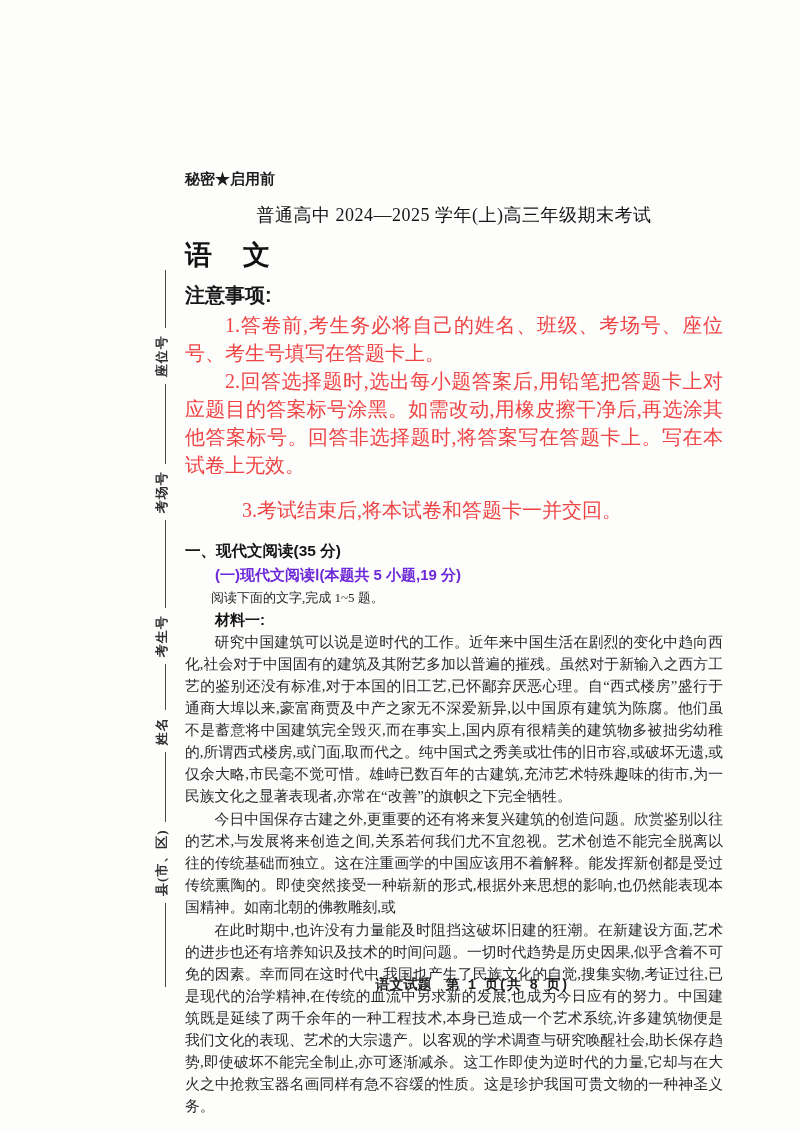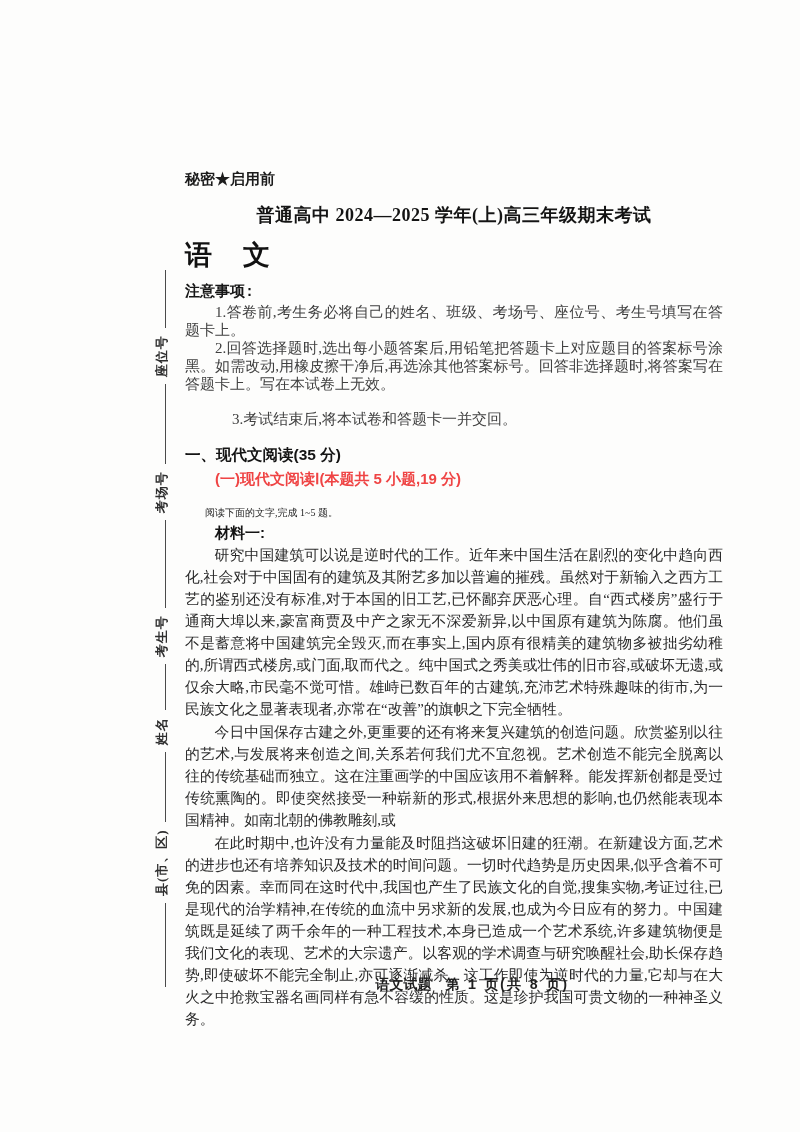--- a/index.html
+++ b/index.html
@@ -15,48 +15,48 @@
   
   .content{
     position:absolute;left:185px;top:170px;width:538px;
   }
   .secrecy{
     font-family:Liberation Serif, serif;
     font-weight:bold;font-size:15px;color:#1c1c1c;
   }
   .exam-title{
     margin-top:14px;text-align:center;
-    font-weight:bold;font-size:18px;color:#141414;letter-spacing:0.5px;
+    font-weight:normal;font-size:18px;color:#141414;letter-spacing:0.5px;
   }
   .subject{
     margin-top:10px;text-align:left;
     font-weight:bold;font-size:27px;color:#111;letter-spacing:2px;
   }
   .notes-heading{
     margin-top:9px;
-    font-family:Liberation Mono, monospace;
-    font-weight:bold;font-size:15px;color:#161616;
+    font-family:Liberation Sans, sans-serif;
+    font-weight:bold;font-size:20px;color:#161616;
   }
   .note{
-    font-size:15px;line-height:18px;
-    text-indent:2em;text-align:justify;color:#404040;
+    font-size:20px;line-height:28px;
+    text-indent:2em;text-align:justify;color:#ef4444;
   }
   .section-heading{
     margin-top:15px;
     font-family:"Liberation Sans", sans-serif;
     font-weight:bold;font-size:15.5px;color:#141414;
   }
   .subsection-heading{
     margin-top:4px;margin-left:2em;
     font-family:"Liberation Sans", sans-serif;
-    font-weight:bold;font-size:15px;color:#ef4444;
+    font-weight:bold;font-size:15px;color:#6d28d9;
   }
   .task-line{
-    margin-top:17px;margin-left:2em;
-    font-size:10px;color:#242424;
+    margin-top:4px;margin-left:2em;
+    font-size:13px;color:#242424;
   }
   .material-label{
     margin-top:4px;margin-left:2em;
     font-family:Liberation Sans, sans-serif;
     font-weight:bold;font-size:15px;color:#141414;
   }
   .para{
     margin:1px 0 0 0;
     font-size:14.8px;line-height:22px;
     text-indent:2em;text-align:justify;color:#2a2a2a;

